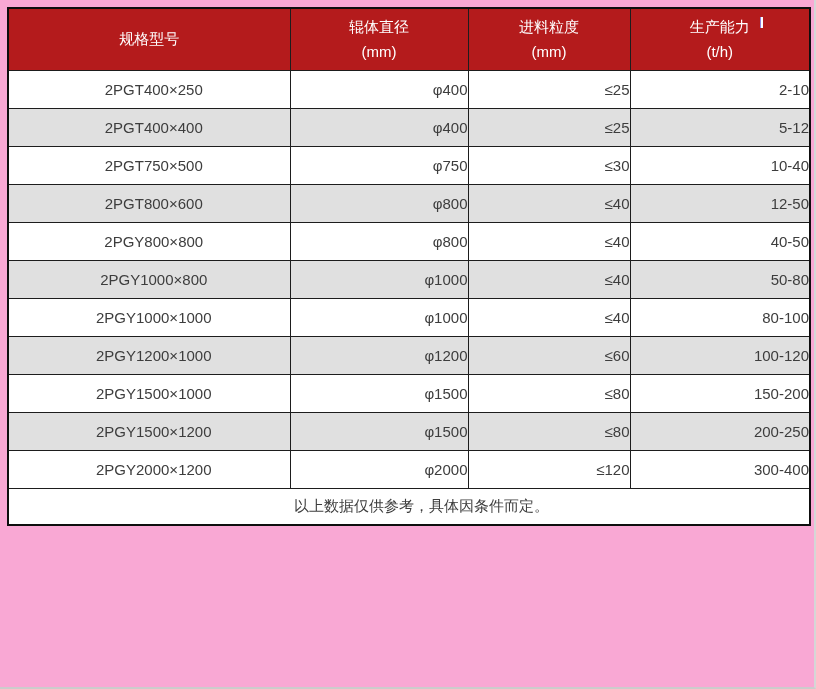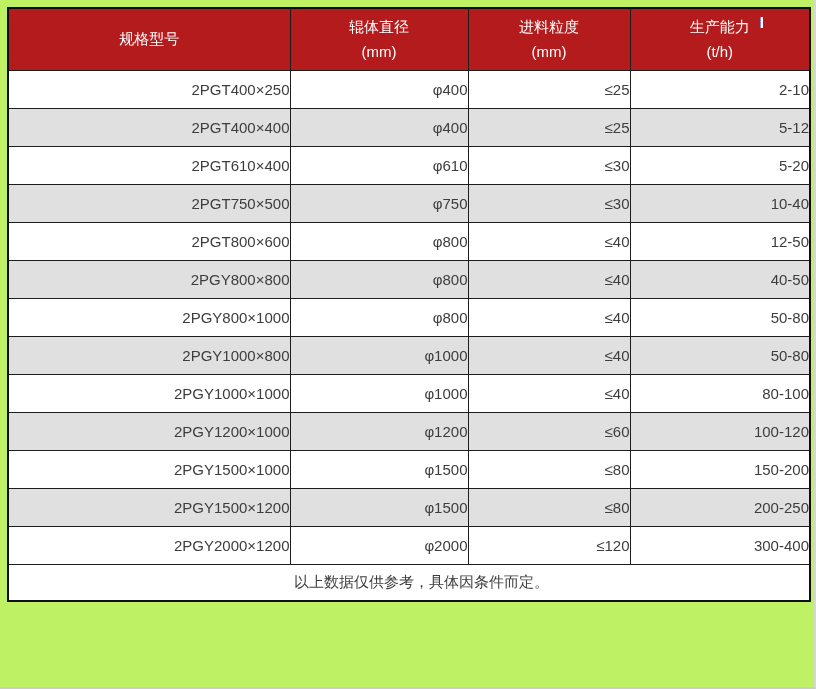--- a/index.html
+++ b/index.html
@@ -10,21 +10,21 @@
   body {
     width: 816px;
     height: 689px;
     font-family: "Liberation Sans", "DejaVu Sans", sans-serif;
   }
   .page {
     position: relative;
     width: 816px;
     height: 689px;
     box-sizing: border-box;
-    background: #bef264;
+    background: #f9a8d4;
     border-right: 2px solid #d6d6d6;
     border-bottom: 2px solid #cccccc;
   }
   table.spec-table {
     position: absolute;
     left: 7px;
     top: 7px;
     width: 802px;
     border-collapse: collapse;
     table-layout: fixed;
@@ -58,21 +58,21 @@
   
   .spec-table tbody tr { height: 38px; }
   .spec-table tbody td {
     color: #3d3d3d;
     background: #ffffff;
     text-align: right;
     vertical-align: middle;
   }
   .spec-table tbody tr:nth-child(even) td { background: #e0e0e0; }
   .spec-table tbody td:first-child {
-    text-align: right;
+    text-align: center;
     padding-left: 9px;
   }
 
   
   .spec-table tfoot tr { height: 37px; }
   .spec-table tfoot td {
     color: #3d3d3d;
     background: #ffffff;
     text-align: center;
     vertical-align: middle;
@@ -128,48 +128,36 @@
           <td>≤25</td>
           <td>2-10</td>
         </tr>
         <tr>
           <td>2PGT400×400</td>
           <td>φ400</td>
           <td>≤25</td>
           <td>5-12</td>
         </tr>
         <tr>
-          <td>2PGT610×400</td>
-          <td>φ610</td>
-          <td>≤30</td>
-          <td>5-20</td>
-        </tr>
-        <tr>
           <td>2PGT750×500</td>
           <td>φ750</td>
           <td>≤30</td>
           <td>10-40</td>
         </tr>
         <tr>
           <td>2PGT800×600</td>
           <td>φ800</td>
           <td>≤40</td>
           <td>12-50</td>
         </tr>
         <tr>
           <td>2PGY800×800</td>
           <td>φ800</td>
           <td>≤40</td>
           <td>40-50</td>
-        </tr>
-        <tr>
-          <td>2PGY800×1000</td>
-          <td>φ800</td>
-          <td>≤40</td>
-          <td>50-80</td>
         </tr>
         <tr>
           <td>2PGY1000×800</td>
           <td>φ1000</td>
           <td>≤40</td>
           <td>50-80</td>
         </tr>
         <tr>
           <td>2PGY1000×1000</td>
           <td>φ1000</td>

